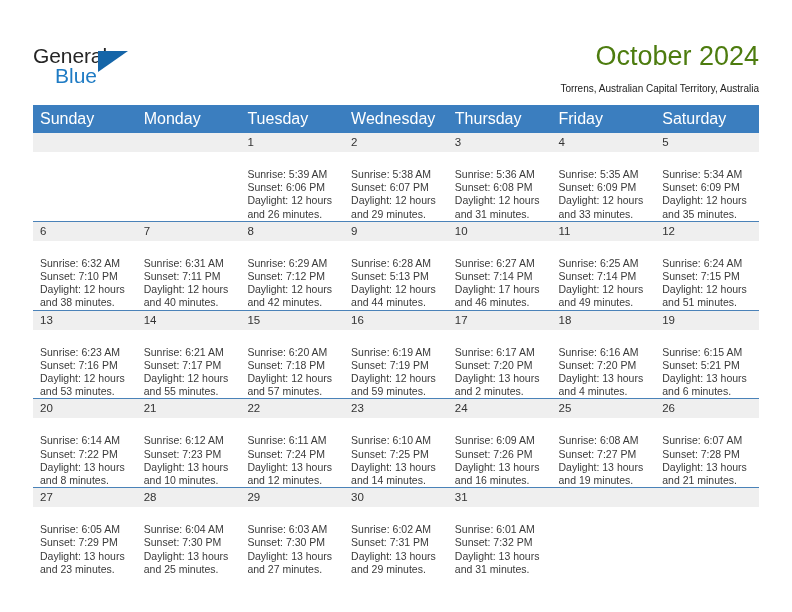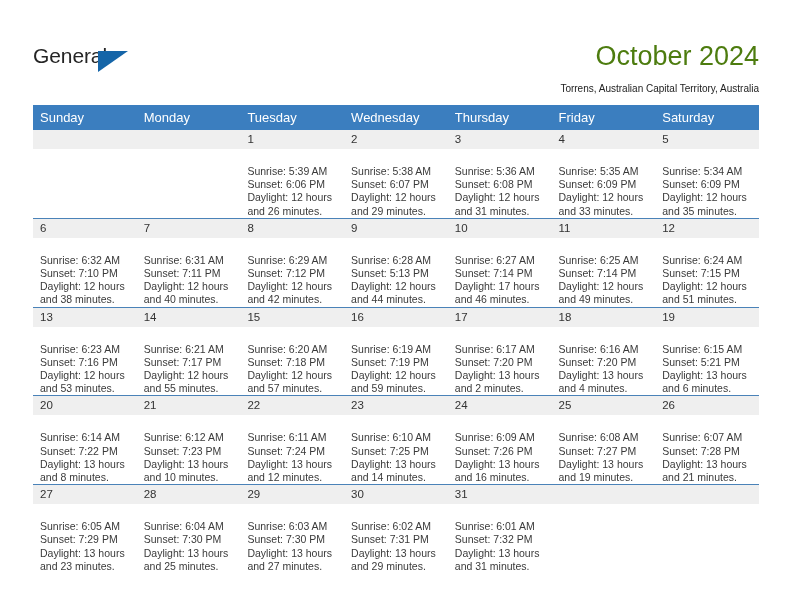--- a/index.html
+++ b/index.html
@@ -85,21 +85,21 @@
     position: absolute;
     left: 33px;
     top: 105px;
     width: 726px;
     border-collapse: collapse;
     table-layout: fixed;
   }
   .calendar th {
     background: #3b7ebf;
     color: #ffffff;
-    font-size: 13px;
+    font-size: 16px;
     font-weight: normal;
     text-align: left;
     padding: 5px 0 5px 7px;
     height: 12px;
     border: none;
   }
   .calendar td {
     vertical-align: top;
     padding: 0;
     border-top: 1px solid #4a82b8;
@@ -140,20 +140,21 @@
 </head>
 <body>
 
 <div class="page">
 
   <div class="masthead">
 
     <div class="logo">
       <div class="logo-tri"></div>
       <span class="logo-general">General</span>
+      <span class="logo-blue">Blue</span>
     </div>
 
     <div class="title-wrap">
       <div class="month-title">October 2024</div>
       <div class="location-sub">Torrens, Australian Capital Territory, Australia</div>
     </div>
 
   </div>
 
   <table class="calendar">

